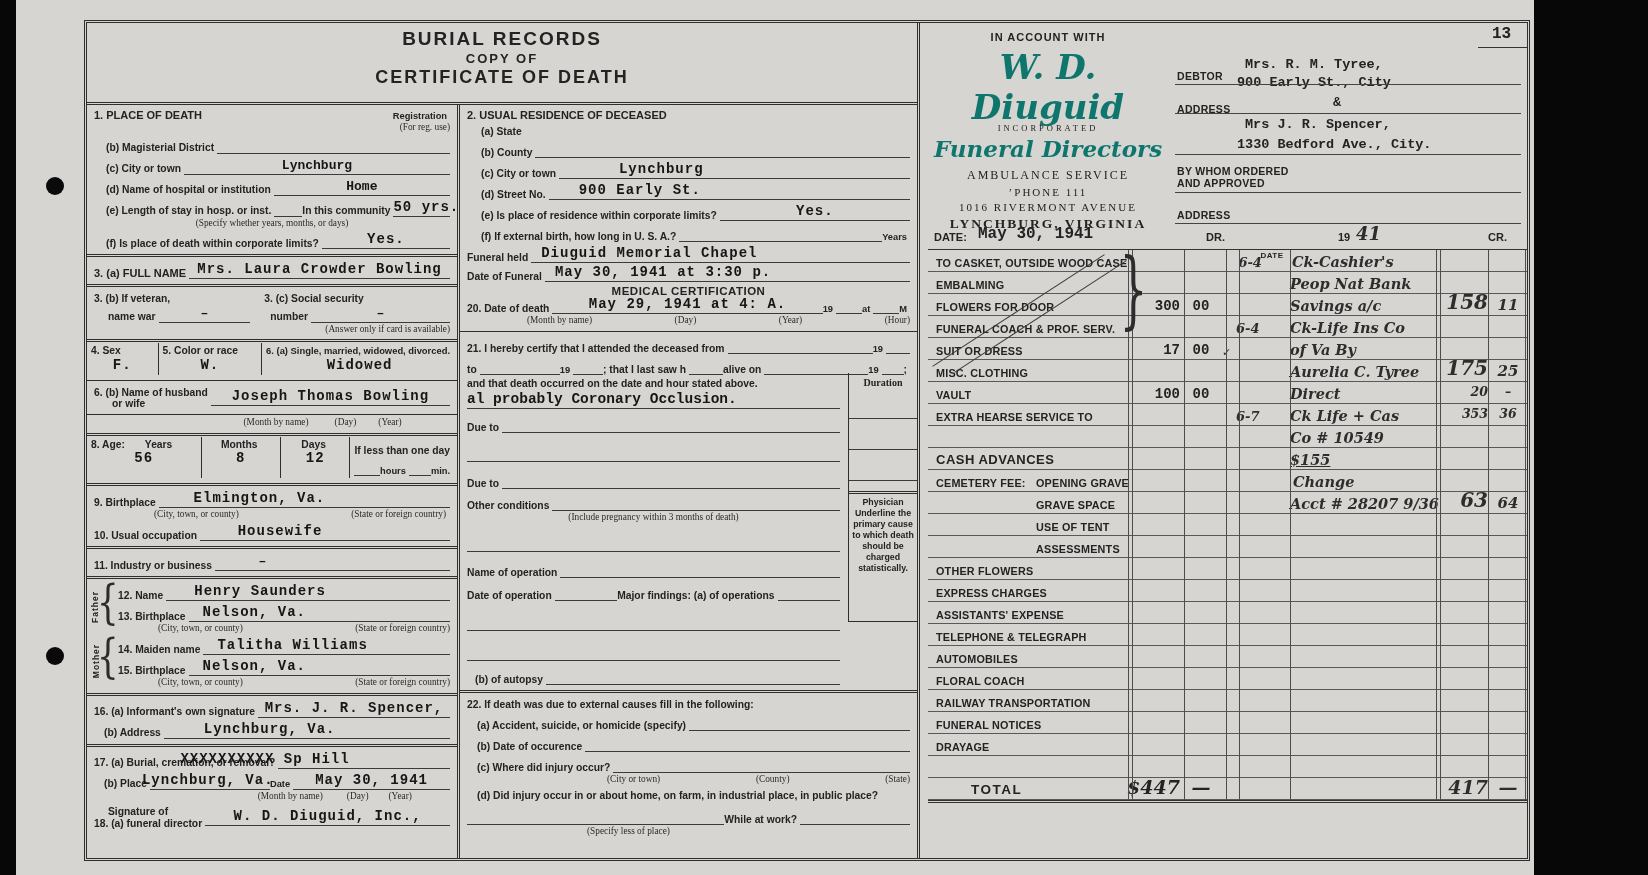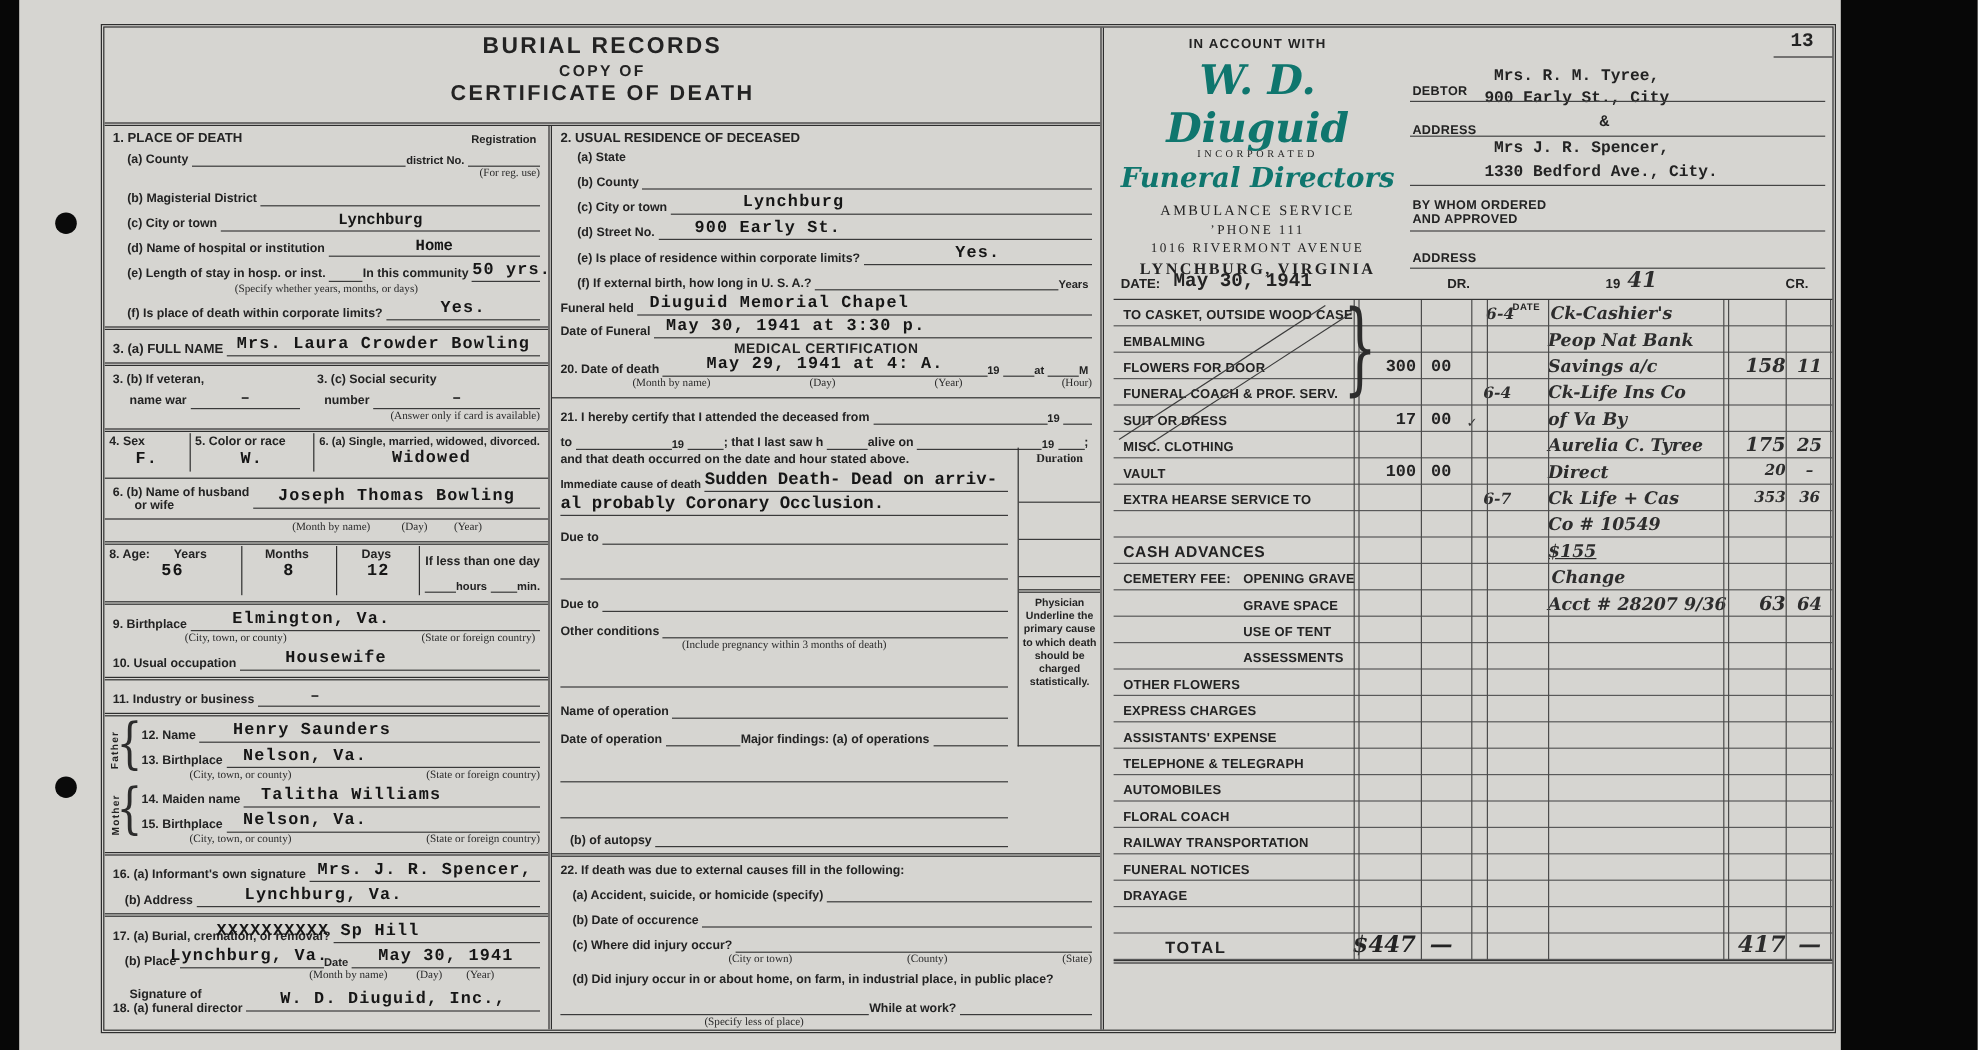--- a/index.html
+++ b/index.html
@@ -70,21 +70,21 @@
   .lrow>div{white-space:nowrap}
   .desc{flex:1;padding:0 0 2px 8px;overflow:visible}
   .desc .a,.desc .b{font-size:10.8px;font-weight:bold;letter-spacing:.2px}
   .sub .desc .a{display:inline-block;width:100px}
   .head .desc .a{font-size:13px;letter-spacing:.5px}
   .drd{width:56px;text-align:right;font-family:"Liberation Mono",monospace;font-weight:bold;font-size:14px;padding-bottom:1px}
   .drc{width:42px;text-align:center;font-family:"Liberation Mono",monospace;font-weight:bold;font-size:14px;padding-bottom:1px}
   .mk{width:14px;font-size:11px;color:#333}
   .datec{width:50px;text-align:left;font-size:13px;padding-bottom:1px}
   .note{width:148px;font-size:14.5px;padding:0 0 1px 4px;overflow:visible}
-  .crd{width:50px;text-align:right;font-size:16px;padding-bottom:1px}
+  .crd{width:50px;text-align:right;font-size:20px;padding-bottom:1px}
   .crc{width:40px;text-align:center;font-size:15px;padding-bottom:1px}
   .small-cr .crd,.small-cr .crc{font-size:12.5px;transform:translateY(-3px)}
   .note-u .note{text-decoration:underline}
   .total .desc .a{font-size:13.5px;letter-spacing:1.5px;padding-left:35px}
   .total .drd,.total .drc,.total .crd,.total .crc{font-family:"DejaVu Serif",serif;font-style:italic;font-weight:bold;font-size:19px}
   .vrr{position:absolute;top:0;bottom:0;border-left:1.2px solid #4c4c4c}
   .vrr.d{width:3px;border-right:1.2px solid #4c4c4c}
   .vrr.w{width:12px;border-right:1.2px solid #4c4c4c}
   .minidate{position:absolute;left:312px;width:64px;top:1px;text-align:center;font-size:8px;font-weight:bold;letter-spacing:.5px}
   .lbrace{position:absolute;left:180px;top:-4px;font-family:"DejaVu Serif",serif;font-size:80px;line-height:88px;transform:scaleX(.55) scaleY(1.05);color:#2c2c2c}
@@ -105,26 +105,20 @@
         <div class="h2">COPY OF</div>
         <div class="h3">CERTIFICATE OF DEATH</div>
       </div>
       <div class="cert-b">
 
         <div class="cl">
           <div>
             <div class="r" style="margin-top:4px">
               <span class="l" style="font-size:11px">1. PLACE OF DEATH</span>
               <span class="l sm" style="margin-left:auto;">Registration</span>
-            </div>
-            <div class="r" style="margin-top:2px">
-              <span class="l" style="margin-left:12px">(a) County</span>
-              <span class="f"></span>
-              <span class="l sm">district No.</span>
-              <span class="f" style="max-width:60px"></span>
             </div>
             <div class="hr" style="justify-content:flex-end">
                 <span>(For reg. use)</span>
               </div>
             <div class="r">
                 <span class="l" style="margin-left:12px">(b) Magisterial District</span>
                 <span class="f"></span>
               </div>
             <div class="r">
                 <span class="l" style="margin-left:12px">(c) City or town</span>
@@ -406,24 +400,20 @@
               <span class="l sm">19</span>
                 <span class="f" style="max-width:22px"></span>
                 <span class="l">;</span>
               </div>
             <div class="r" style="margin-top:3px">
                 <span class="l">and that death occurred on the date and hour stated above.</span>
               </div>
           </div>
 
           <div style="margin-right:70px">
-            <div class="r">
-                <span class="l" style="font-size:9.6px">Immediate cause of death</span>
-              <span class="f left"><span class="t" style="font-size:14.5px">Sudden Death- Dead on arriv-</span></span>
-              </div>
             <div class="r" style="margin-top:4px">
                 <span class="f left"><span class="t" style="font-size:14.5px">al probably Coronary Occlusion.</span></span>
               </div>
             <div class="r" style="margin-top:8px">
                 <span class="l">Due to</span>
                 <span class="f"></span>
               </div>
             <div class="r" style="margin-top:13px">
                 <span class="f"></span>
               </div>

